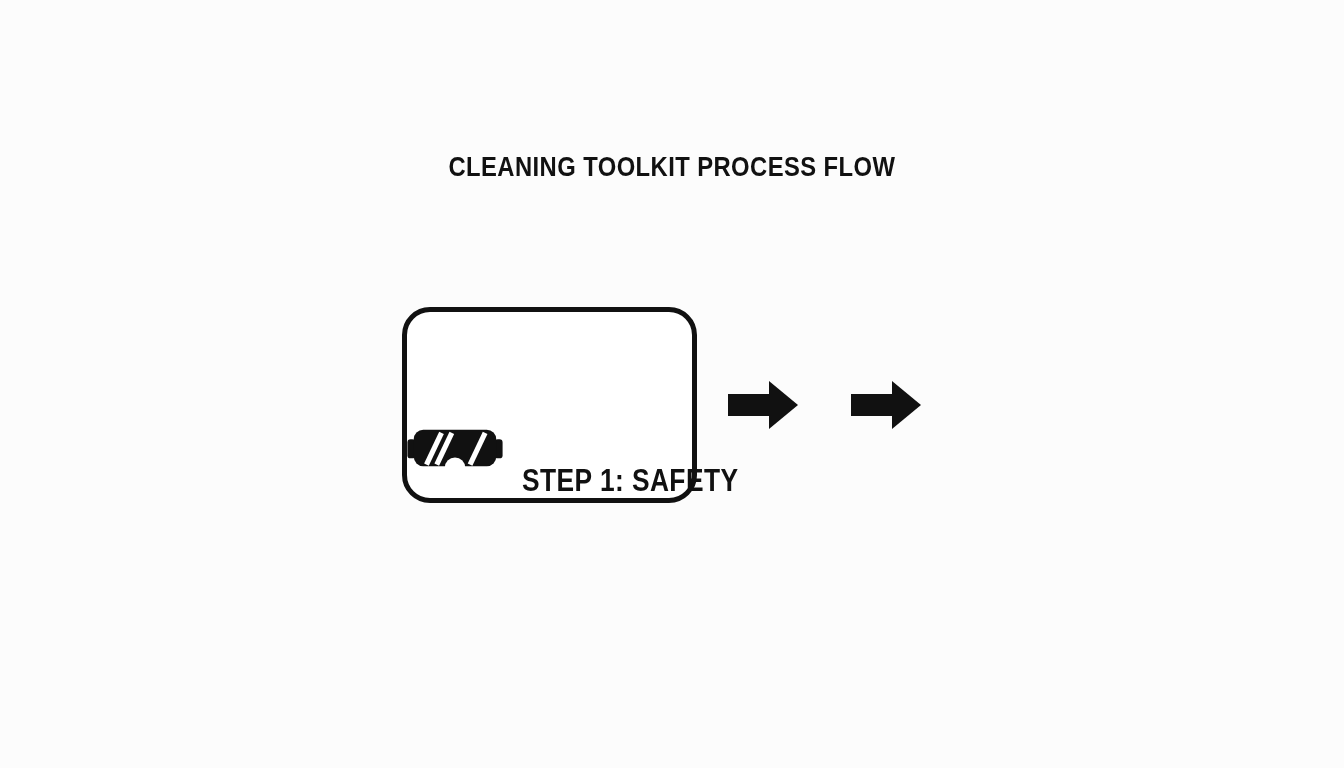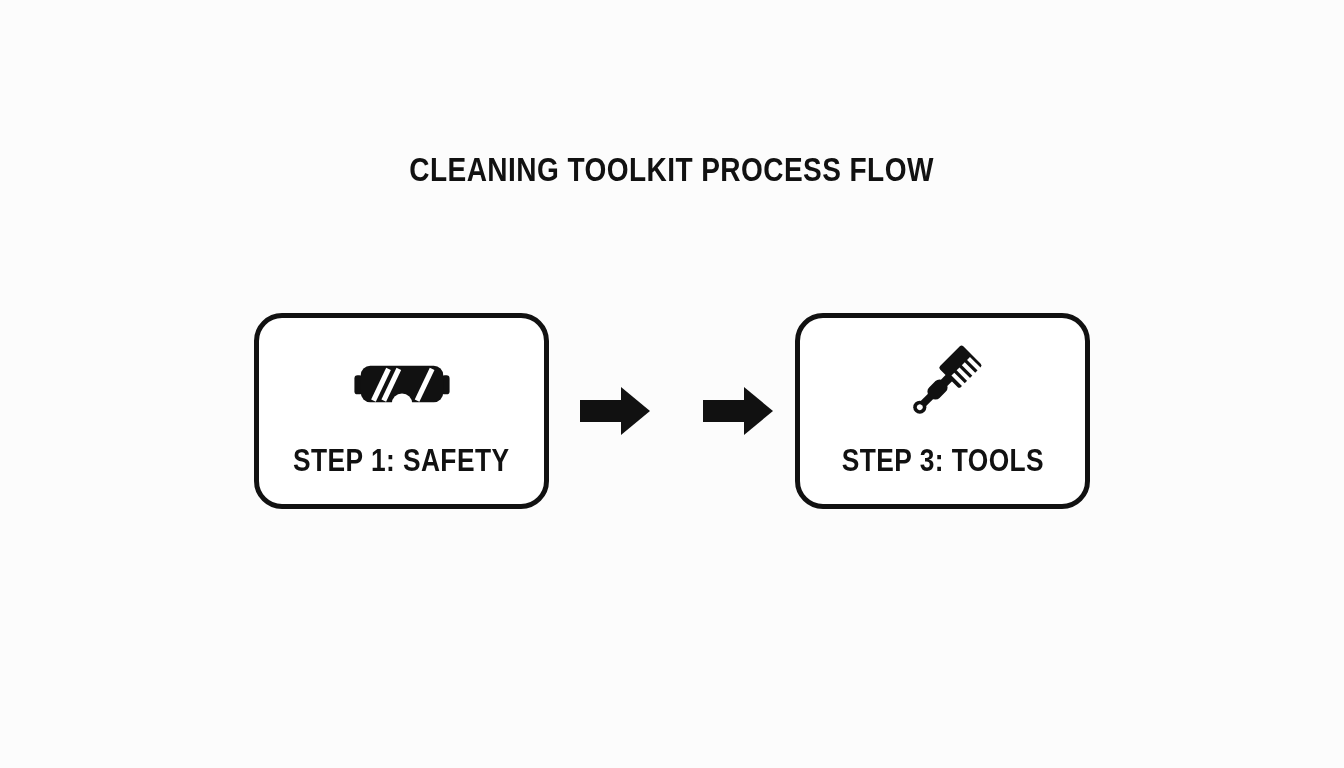--- a/index.html
+++ b/index.html
@@ -18,21 +18,21 @@
     color: var(--ink);
   }
   .canvas {
     width: 1344px;
     height: 768px;
     position: relative;
   }
   .title {
     margin-top: 151px;
     text-align: center;
-    font-size: 33px;
+    font-size: 28px;
     line-height: 1.15;
     font-weight: 700;
     white-space: nowrap;
   }
   .condensed {
     display: inline-block;
     transform: scaleX(0.85);
     transform-origin: center;
     letter-spacing: 0.5px;
   }
@@ -42,22 +42,21 @@
     justify-content: center;
     align-items: center;
   }
   .step-box {
     width: 295px;
     height: 196px;
     border: 5px solid var(--ink);
     border-radius: 28px;
     background: var(--box-fill);
     display: flex;
-    flex-direction: column;
-    align-items: center;
+    align-items: flex-end;
   }
   .icon-wrap {
     height: 100px;
     margin-top: 16px;
     display: flex;
     align-items: center;
     justify-content: center;
   }
   .step-label {
     margin-top: 9px;
@@ -123,36 +122,15 @@
     </div>
 
 
     <div class="arrow">
       <svg class="icon-arrow" viewBox="0 0 70 48" aria-hidden="true">
         <rect x="0" y="13" width="41" height="22" fill="var(--ink)"></rect>
         <polygon points="41,0 70,24 41,48" fill="var(--ink)"></polygon>
       </svg>
     </div>
 
-    <div class="step-box">
-      <div class="icon-wrap">
-        <svg class="icon-brush" viewBox="0 0 100 100" aria-hidden="true">
-          <g transform="rotate(-45 50 50)">
-            <circle cx="10" cy="50" r="8" fill="var(--ink)"></circle>
-            <circle cx="10" cy="50" r="3.5" fill="var(--box-fill)"></circle>
-            <rect x="16" y="45.5" width="14" height="9" fill="var(--ink)"></rect>
-            <rect x="28" y="41" width="25" height="18" rx="7" fill="var(--ink)"></rect>
-            <rect x="51" y="44.5" width="11" height="11" fill="var(--ink)"></rect>
-            <rect x="60" y="32" width="40" height="36" rx="3" fill="var(--ink)"></rect>
-            <rect x="64.5" y="50" width="5" height="19" fill="var(--box-fill)"></rect>
-            <rect x="73.5" y="50" width="5" height="19" fill="var(--box-fill)"></rect>
-            <rect x="82.5" y="50" width="5" height="19" fill="var(--box-fill)"></rect>
-            <rect x="91.5" y="50" width="5" height="19" fill="var(--box-fill)"></rect>
-          </g>
-        </svg>
-      </div>
-      <div class="step-label">
-        <span class="condensed">STEP 3: TOOLS</span>
-      </div>
-    </div>
 
   </div>
 </div>
 
 </body></html>

